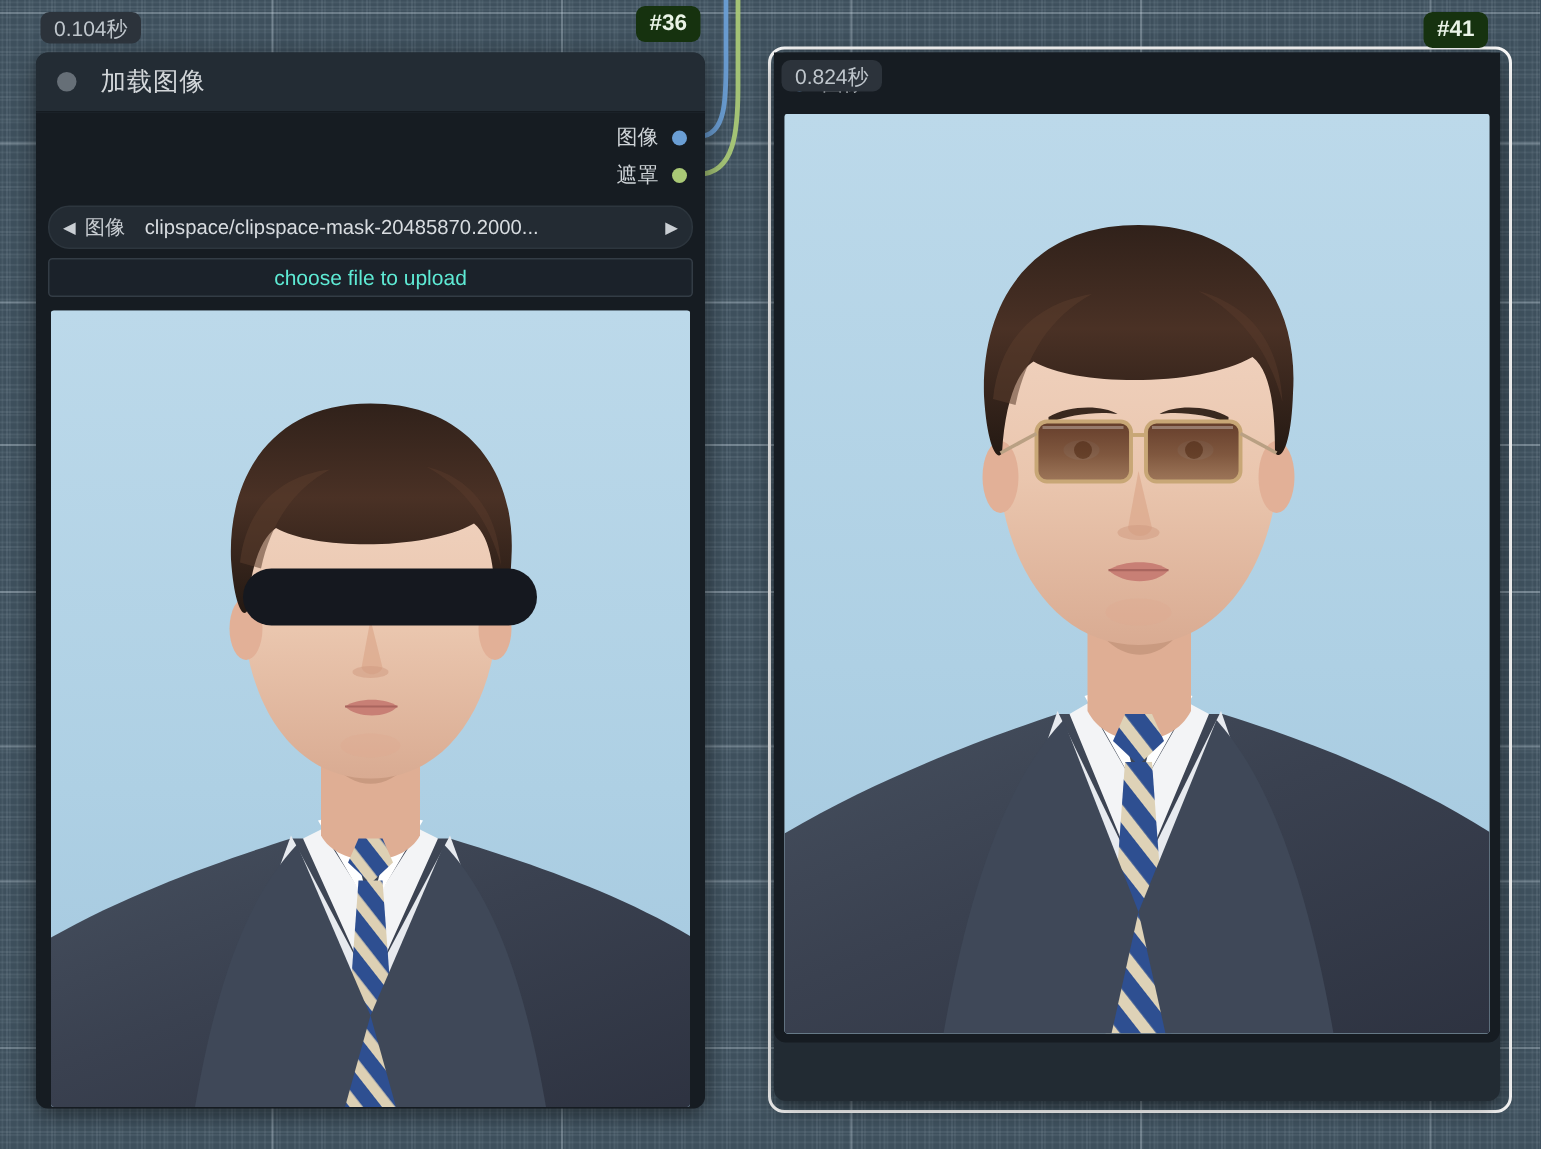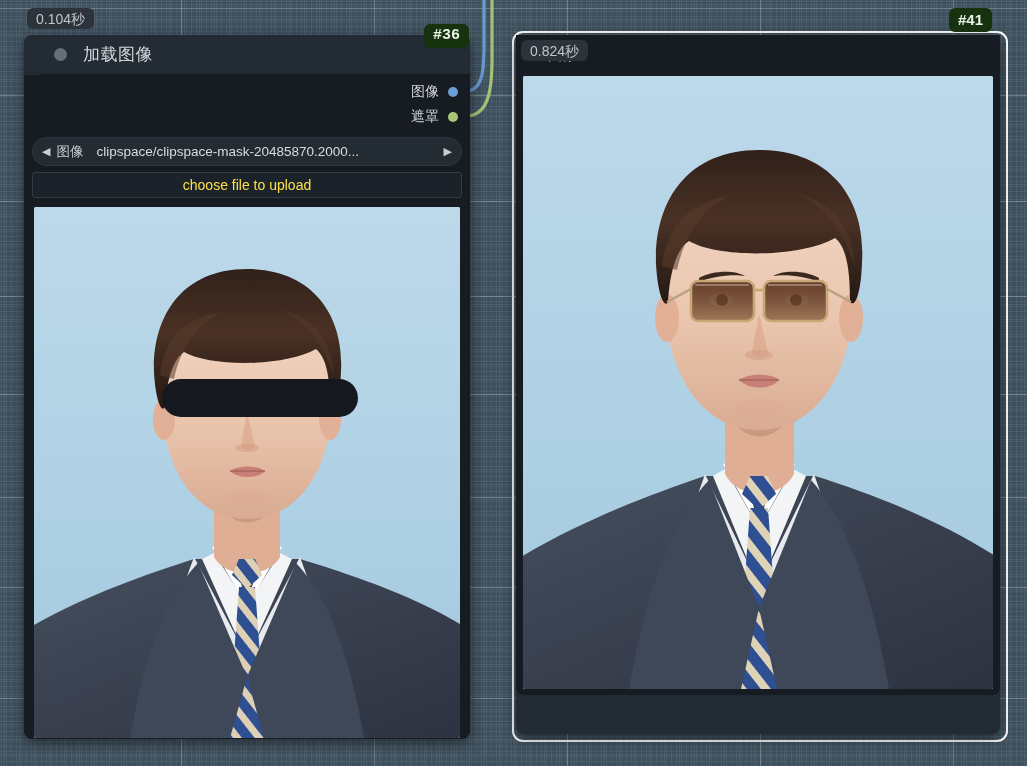--- a/index.html
+++ b/index.html
@@ -38,21 +38,21 @@
 
   
   #links{position:absolute;inset:0;pointer-events:none;}
 
   
   .node{position:absolute;border-radius:8px;background:#222b33;
         box-shadow:0 4px 14px rgba(0,0,0,.55);}
   .node-sel-ring{position:absolute;border:2px solid #ffffff;border-radius:11px;pointer-events:none;}
   .title-bar{height:39px;border-radius:8px 8px 0 0;background:#232c34;
              display:flex;align-items:center;padding:0 14px;
-             border-bottom:1px solid #151b21;margin-left:16px;}
+             border-bottom:1px solid #151b21;}
   .title-dot{width:13px;height:13px;border-radius:50%;background:#666f77;margin-right:16px;flex:0 0 auto;}
   .title-text{color:#d3d7da;font-size:17px;letter-spacing:.5px;}
   .node-body{background:#161c22;border-radius:0 0 8px 8px;padding:0;}
 
   
   .port-row{display:flex;align-items:center;height:22px;padding:0 14px 0 14px;}
   .port-row.out{justify-content:flex-end;}
   .port-label{color:#cfd4d8;font-size:14px;}
   .port-dot{width:10px;height:10px;border-radius:50%;flex:0 0 auto;}
   .port-row.out .port-dot{margin-left:9px;margin-right:-2px;}
@@ -64,21 +64,21 @@
     display:flex;align-items:center;padding:0 9px;color:#cfd4d8;font-size:13.5px;
     border:1px solid #2d363e;
   }
   .combo-arrow{font-size:11px;color:#c9ced3;flex:0 0 auto;}
   .combo-key{margin-left:6px;color:#c9ced3;font-size:13.5px;flex:0 0 auto;}
   .combo-val{margin-left:13px;flex:1 1 auto;overflow:hidden;white-space:nowrap;
              text-overflow:ellipsis;color:#d8dce0;font-size:13.5px;}
   .widget-btn{
     margin:6px 8px 0 8px;height:24px;border-radius:3px;background:#1b222a;
     border:1px solid #333c45;display:flex;align-items:center;justify-content:center;
-    color:#fde047;font-size:14px;
+    color:#5eead4;font-size:14px;
   }
 
   
   .img-wrap{margin:8px 10px 10px 10px;border-radius:2px;overflow:hidden;position:relative;background:#b4d3e6;}
   .img-wrap.flush{margin:6px 7px 9px 7px;}
   .portrait{position:absolute;inset:0;}
 
   
   .exec-time{
     position:absolute;background:#2c333b;color:#bfc6cc;border-radius:6px;
@@ -140,21 +140,21 @@
         <stop offset="100%" stop-color="#8a6244" stop-opacity=".80"></stop>
       </linearGradient>
     </defs>
 
     <path d="M 466 91 C 486 91 484 60 484 30 L 484 -20" fill="none" stroke="#6a9ed4" stroke-width="3.2" stroke-linecap="round" opacity=".95"></path>
 
     <path d="M 466 116 C 490 116 492 86 492 58 L 492 -20" fill="none" stroke="#a9c876" stroke-width="3.2" stroke-linecap="round" opacity=".95"></path>
   </svg>
 
   <div class="exec-time" style="left:27px;top:8px;">0.104秒</div>
-  <div class="id-badge" style="left:424px;top:24px;font-family:Liberation Mono, monospace;">#36</div>
+  <div class="id-badge" style="left:424px;top:4px;">#36</div>
 
   <div class="node" id="n1" style="left:24px;top:35px;width:446px;height:703px;">
 
     <div class="title-bar">
       <div class="title-dot"></div>
       <div class="title-text">加载图像</div>
     </div>
 
     <div class="node-body" style="height:664px;">
 

